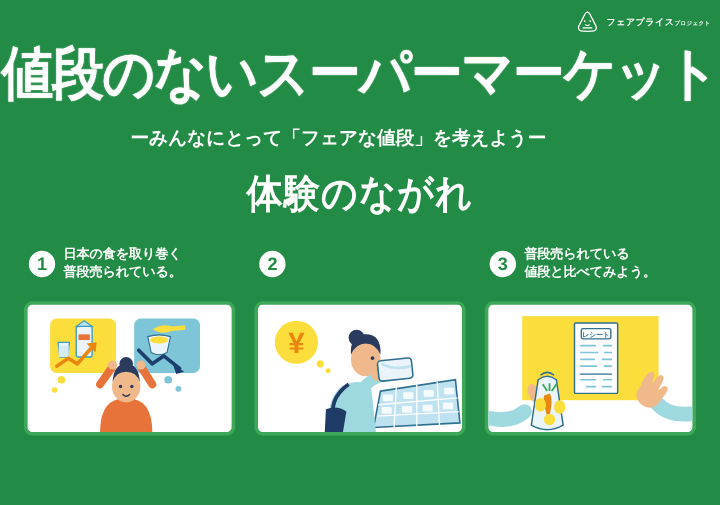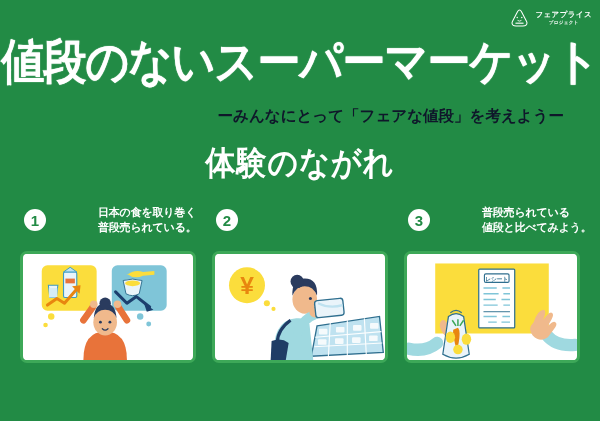--- a/index.html
+++ b/index.html
@@ -16,42 +16,42 @@
   
   .logo{
     position:absolute;top:7px;right:8px;
     display:flex;align-items:center;gap:4px;
   }
   .logo-mark{
     width:23px;height:23px;position:relative;
   }
   .logo-mark svg{display:block;}
   .logo-text{
-    display:flex;flex-direction:column;align-items:center;line-height:1;
+    display:flex;flex-direction:row;align-items:flex-end;line-height:1;
   }
   .logo-main{
     color:#ffffff;font-size:7.5px;font-weight:bold;letter-spacing:.4px;
     white-space:nowrap;
   }
   .logo-sub{
     color:#ffffff;font-size:4.6px;font-weight:bold;letter-spacing:.3px;
     margin-top:2px;white-space:nowrap;
   }
   
   .title{
     position:absolute;top:38px;left:0;width:600px;text-align:center;
     color:#ffffff;font-weight:bold;font-size:43px;line-height:1;
     letter-spacing:-1px;
     text-shadow:0 0 1px #ffffff;
     white-space:nowrap;
     transform:scaleY(1.12);transform-origin:top center;
   }
   .subtitle{
-    position:absolute;top:108px;left:0;width:564px;text-align:right;
-    color:#0f172a;font-weight:bold;font-size:15.5px;line-height:1;
+    position:absolute;top:108px;left:0;width:564px;text-align:center;
+    color:#ffffff;font-weight:bold;font-size:15.5px;line-height:1;
     letter-spacing:0px;white-space:nowrap;
   }
   .section-heading{
     position:absolute;top:146px;left:0;width:600px;text-align:center;
     color:#ffffff;font-weight:bold;font-size:30px;line-height:1;
     letter-spacing:1px;white-space:nowrap;
     transform:scaleY(1.1);transform-origin:top center;
   }
   
   .steps{
@@ -59,21 +59,21 @@
     display:flex;justify-content:center;gap:16px;
   }
   .step{width:176px;display:flex;flex-direction:column;}
   .step-head{display:flex;align-items:flex-start;gap:7px;height:44px;padding-left:4px;}
   .step-num{
     flex:0 0 auto;width:22px;height:22px;border-radius:50%;
     background:#ffffff;color:#228B45;
     display:flex;align-items:center;justify-content:center;
     font-weight:bold;font-size:15px;line-height:1;margin-top:4px;
   }
-  .step-lines{display:flex;flex-direction:column;justify-content:center;margin-left:45px;}
+  .step-lines{display:flex;flex-direction:column;justify-content:center;}
   .step-line{
     color:#ffffff;font-weight:bold;font-size:11px;line-height:1.35;
     white-space:nowrap;letter-spacing:-0.2px;
   }
   .panel{
     margin-top:2px;width:176px;height:112px;
     background:#ffffff;border:3px solid #3DA858;border-radius:7px;
     box-sizing:border-box;position:relative;overflow:hidden;
   }
   .panel svg{display:block;width:100%;height:100%;}

